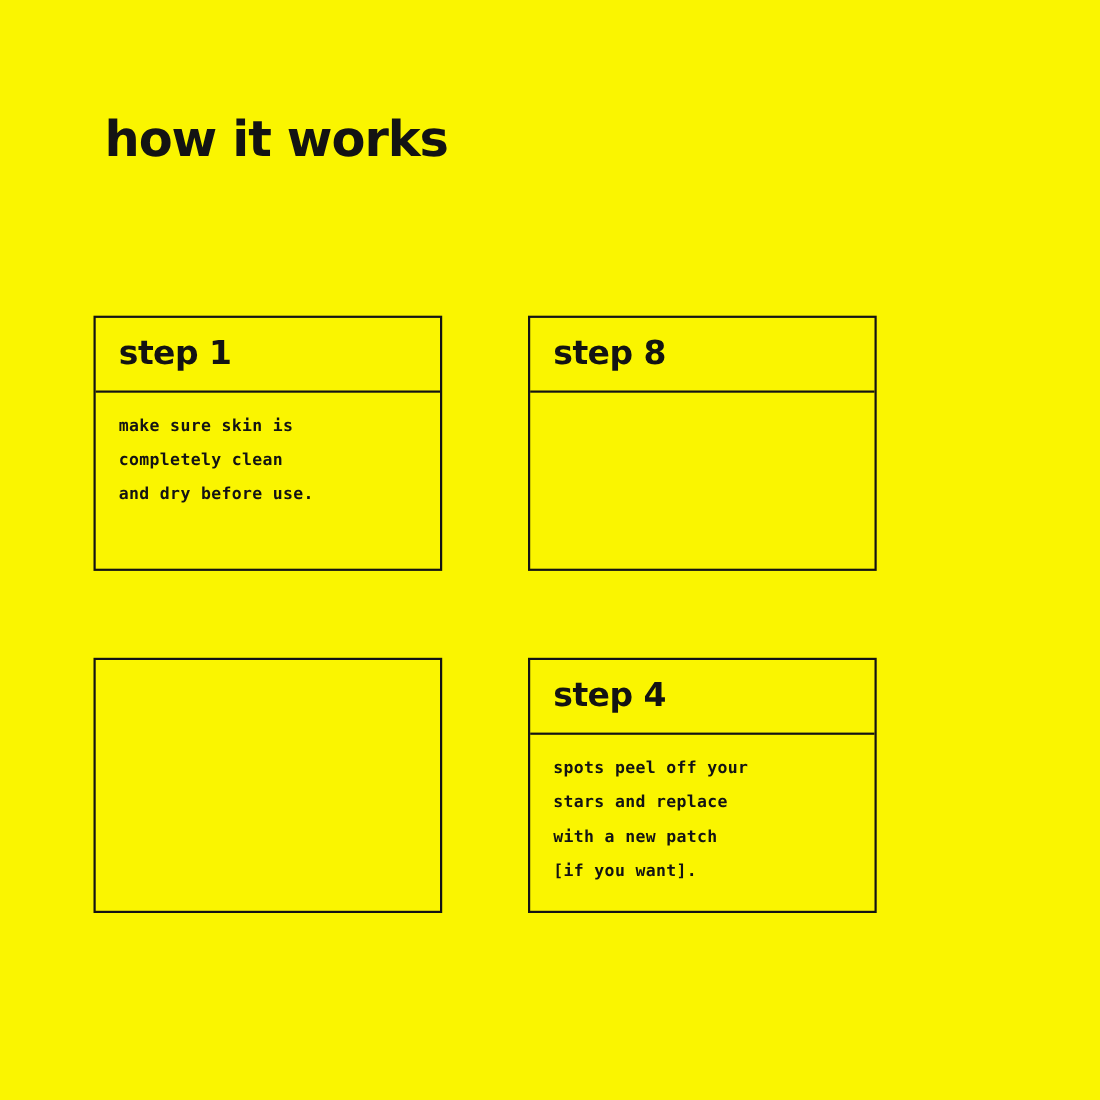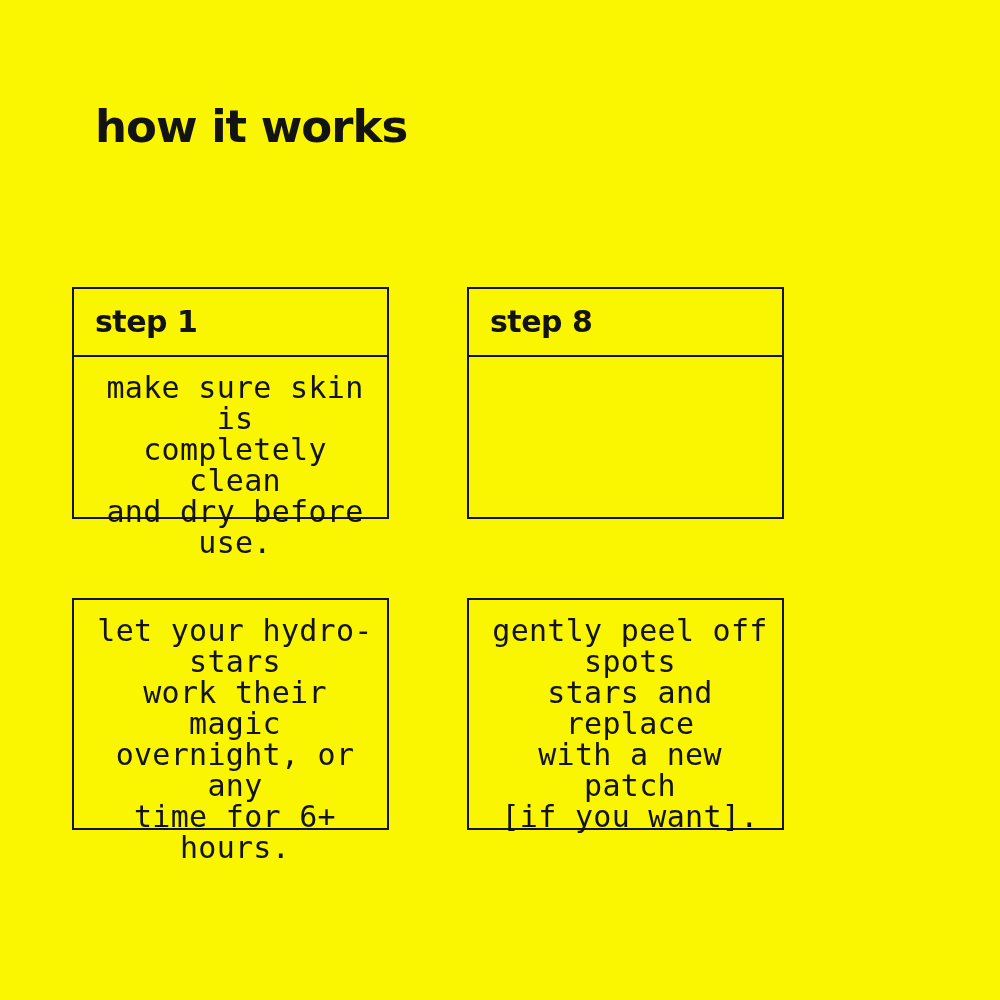--- a/index.html
+++ b/index.html
@@ -20,28 +20,27 @@
     left: 95px;
     top: 104px;
     margin: 0;
     font-size: 45px;
     line-height: 1;
     font-weight: bold;
     letter-spacing: -1px;
   }
   .steps-grid {
     position: absolute;
-    left: 72px;
+    left: 85px;
     top: 287px;
     display: grid;
     grid-template-columns: 317px 317px;
     grid-auto-rows: 232px;
     column-gap: 78px;
     row-gap: 79px;
-    text-align: center;
   }
   .step-card {
     box-sizing: border-box;
     border: 2px solid #131313;
     display: flex;
     flex-direction: column;
     background: transparent;
   }
   .step-card-header {
     box-sizing: border-box;
@@ -55,24 +54,25 @@
   .step-label {
     margin: 0;
     font-size: 30px;
     line-height: 1;
     font-weight: bold;
     letter-spacing: -0.5px;
   }
   .step-body {
     padding: 15px 12px 0 21px;
     font-family: "DejaVu Sans Mono", "Liberation Mono", monospace;
-    font-size: 30px;
+    font-size: 15px;
     line-height: 31px;
     white-space: pre-line;
     letter-spacing: 0.3px;
+    font-weight: bold;
   }
 </style>
 </head>
 <body>
 
 <main>
   <h1 class="page-title">how it works</h1>
 
   <section class="steps-grid">
 
@@ -85,27 +85,26 @@
 and dry before use.</div>
     </article>
 
     <article class="step-card">
       <header class="step-card-header">
         <h2 class="step-label">step 8</h2>
       </header>
     </article>
 
     <article class="step-card">
-      <div class="step-body">let your hydro-stars
-work their magic
-overnight, or any
-time for 6+ hours.</div>
     </article>
 
     <article class="step-card">
-      <div class="step-body">gently peel off spots
+      <header class="step-card-header">
+        <h2 class="step-label">step 4</h2>
+      </header>
+      <div class="step-body">spots peel off your
 stars and replace
 with a new patch
 [if you want].</div>
     </article>
 
   </section>
 </main>
 
 </body></html>

